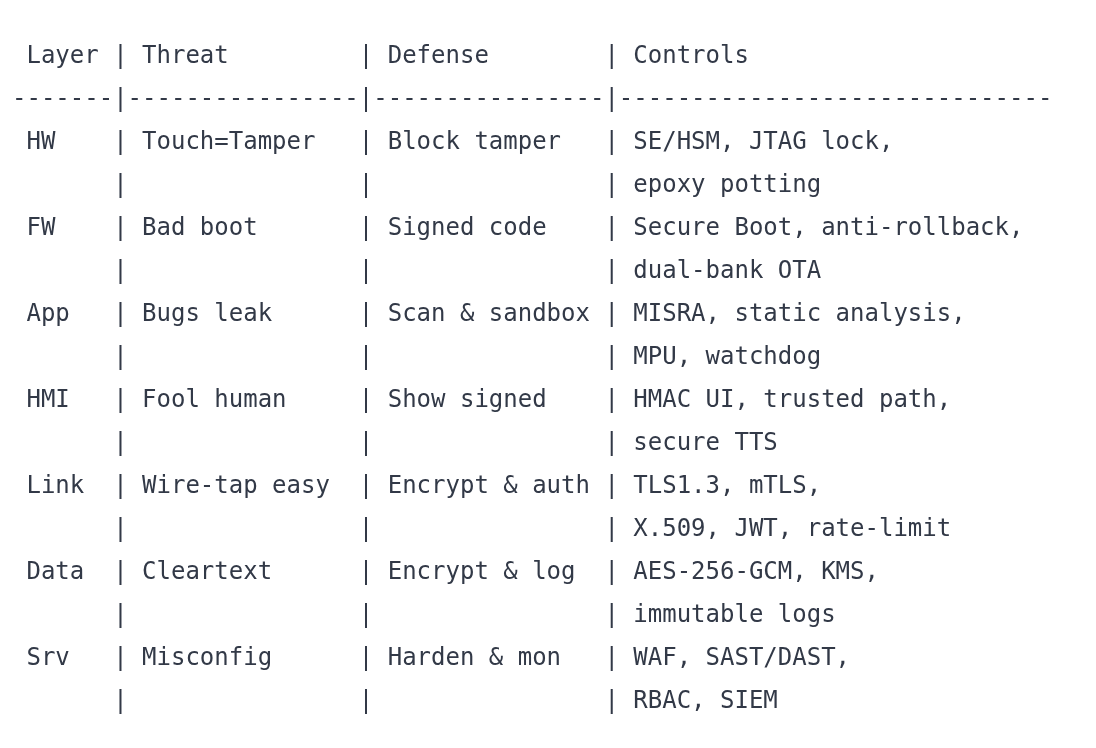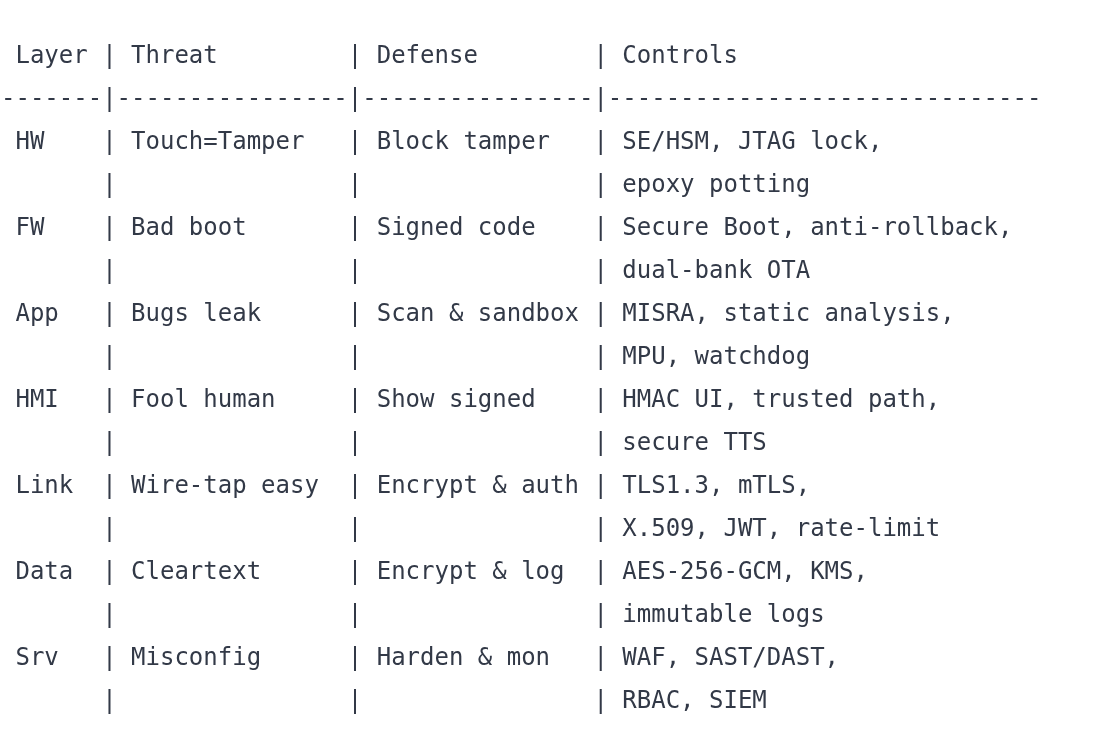--- a/index.html
+++ b/index.html
@@ -9,21 +9,21 @@
   }
   body {
     width: 1096px;
     height: 748px;
     overflow: hidden;
   }
   .ascii-table {
     font-family: "DejaVu Sans Mono", "Liberation Mono", monospace;
     font-size: 24px;
     line-height: 43px;
-    padding: 34px 0 0 1px;
+    padding: 34px 0 0 12px;
     white-space: pre;
     letter-spacing: 0;
   }
   .line {
     height: 43px;
     white-space: pre;
   }
 </style>
 </head>
 <body style="background: rgb(255, 255, 255);">

